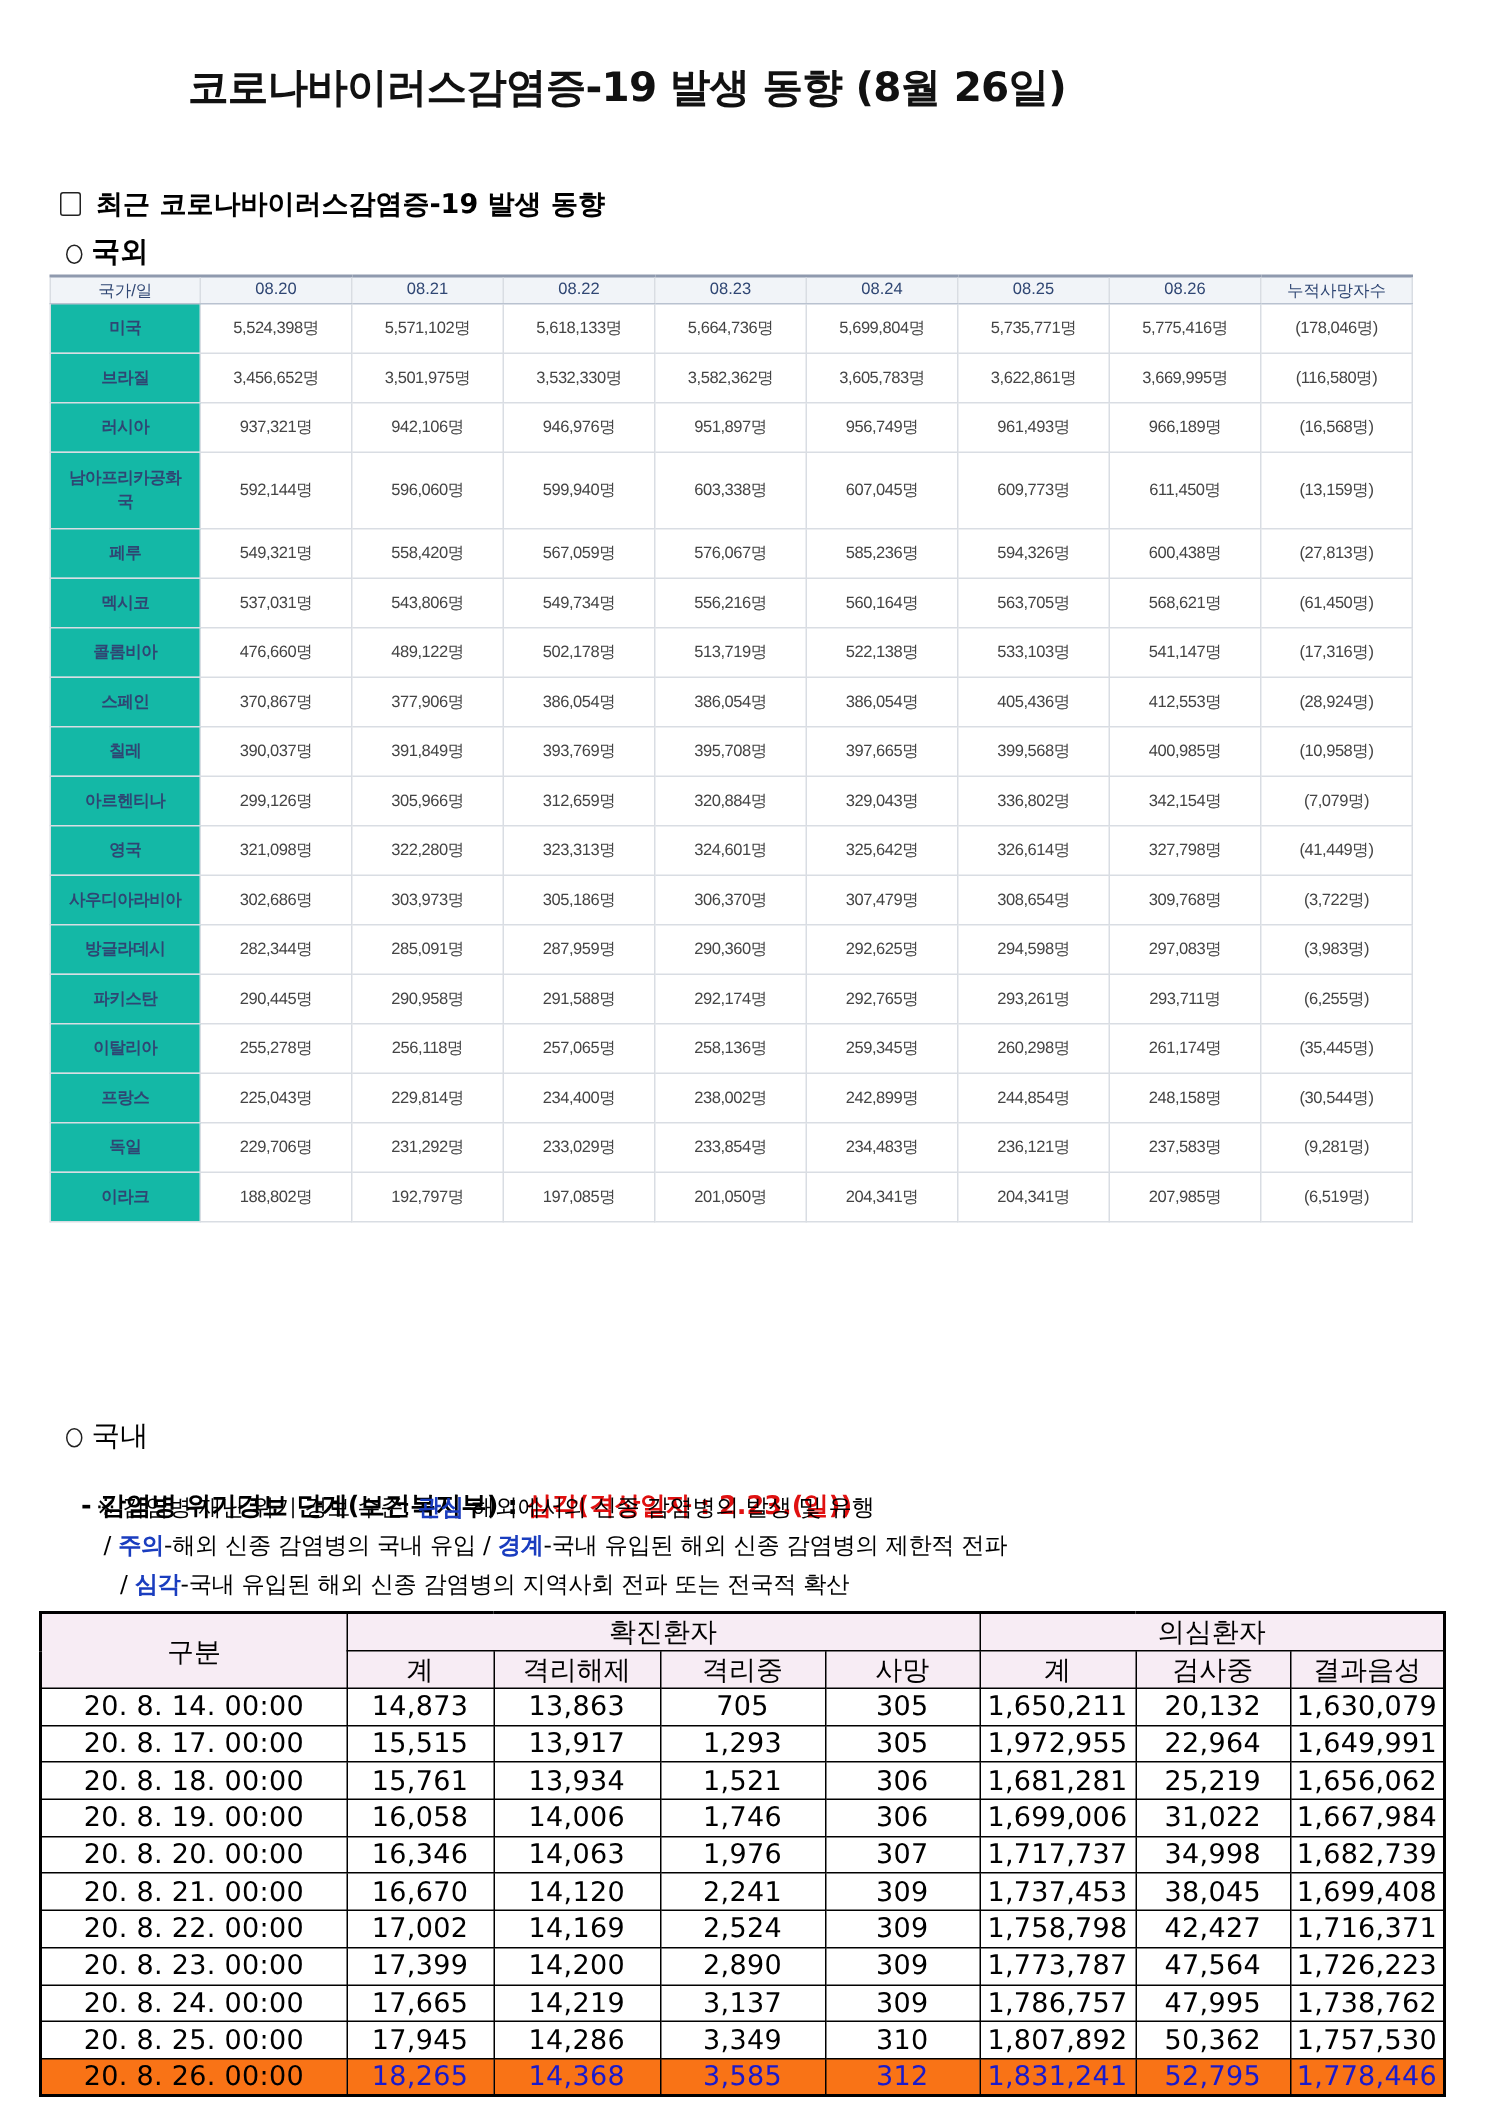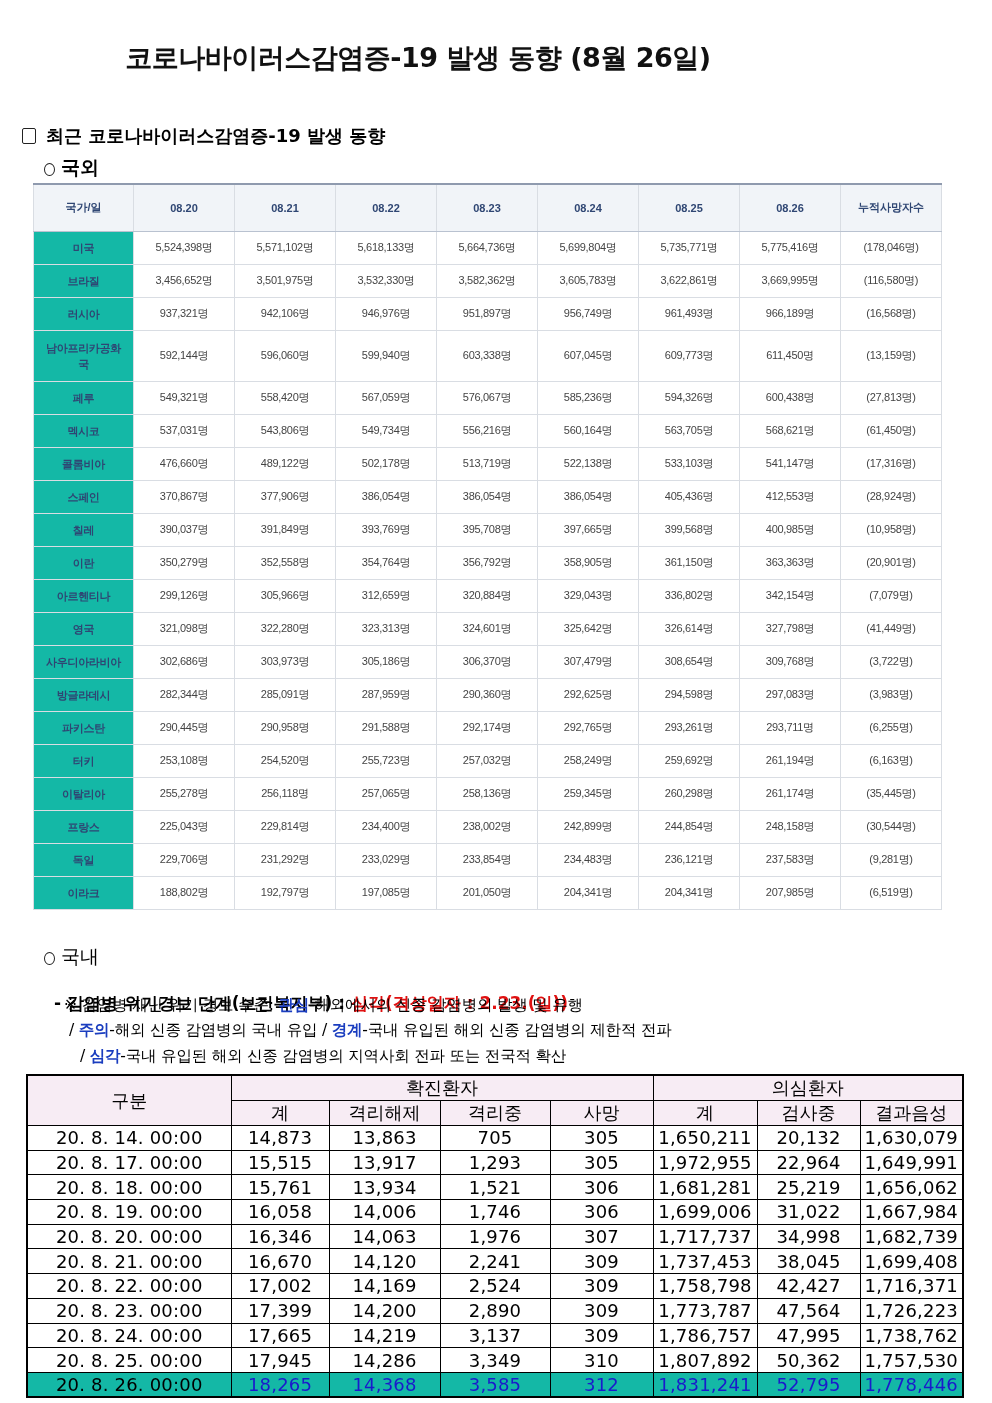--- a/index.html
+++ b/index.html
@@ -4,39 +4,39 @@
 <style>
   * { box-sizing: border-box; margin: 0; padding: 0; }
   html, body { width: 992px; height: 1403px; background: #ffffff; }
   body { position: relative; font-family: "DejaVu Sans", sans-serif; color: #000; overflow: hidden; }
 
   .title {
     position: absolute; left: 0; top: 40px; width: 836px; text-align: center;
     font-size: 27px; font-weight: bold; letter-spacing: -0.5px; color: #111;
   }
   .section-heading {
-    position: absolute; left: 22px; top: 124px; font-size: 18px; font-weight: bold;
+    position: absolute; left: 40px; top: 124px; font-size: 18px; font-weight: bold;
     display: flex; align-items: center; gap: 10px;
   }
   .square-icon { display: inline-block; width: 14px; height: 16px; border: 1.5px solid #222; border-radius: 2px; }
   .sub-heading {
     position: absolute; left: 44px; font-size: 19px; font-weight: bold;
     display: flex; align-items: center; gap: 6px;
   }
   .circle-icon { display: inline-block; width: 11px; height: 13px; border: 1.8px solid #222; border-radius: 50%; margin-top: 3px; }
 
   
   .intl {
     position: absolute; left: 33px; top: 183px; width: 908px;
     border-collapse: collapse; table-layout: fixed;
     font-family: "Liberation Sans", sans-serif;
   }
   .intl th, .intl td { border: 1px solid #d9dde3; text-align: center; vertical-align: middle; }
   .intl thead th {
-    height: 47px; background: #f1f4f8; color: #2f4673; font-size: 11px; font-weight: bold;
+    height: 18px; background: #f1f4f8; color: #2f4673; font-size: 11px; font-weight: normal;
     border-top: 2px solid #8f9aae; border-bottom: 1.5px solid #b9c2d0;
   }
   .intl tbody td { height: 33px; font-size: 11px; color: #444; letter-spacing: -0.3px; }
   .intl tbody td.country { color: #2f4673; font-weight: bold; font-size: 11px; background: #14b8a6; line-height: 16px; }
   .intl tbody tr.tall td { height: 51px; }
 
   
   .dom-heading { position: absolute; left: 44px; top: 944px; font-size: 19px; font-weight: normal; display: flex; align-items: center; gap: 6px; }
   .alert-line { position: absolute; left: 54px; top: 992px; font-size: 17px; font-weight: bold; white-space: nowrap; }
   .alert-line .red { color: #e01010; }
@@ -46,21 +46,21 @@
 
   .dom {
     position: absolute; left: 26px; top: 1074px; width: 936px;
     border-collapse: collapse; table-layout: fixed;
     border: 2.5px solid #000;
     font-family: "DejaVu Sans", sans-serif;
   }
   .dom th, .dom td { border: 1px solid #000; text-align: center; vertical-align: middle; }
   .dom thead th { background: #f7ecf4; font-weight: normal; font-size: 18px; height: 24px; }
   .dom tbody td { font-size: 18px; height: 24.7px; letter-spacing: 0.2px; }
-  .dom tbody tr.latest td { background: #14b8a6; }
+  .dom tbody tr.latest td { background: #f97316; }
   .dom tbody tr.latest td.num { color: #1a1acc; font-weight: normal; }
 </style>
 </head>
 <body>
 
 <div class="title">코로나바이러스감염증-19 발생 동향 (8월 26일)</div>
 
 <div class="section-heading">
   <span class="square-icon"></span>
   <span>최근 코로나바이러스감염증-19 발생 동향</span>
@@ -193,31 +193,20 @@
         <td>390,037명</td>
         <td>391,849명</td>
         <td>393,769명</td>
         <td>395,708명</td>
         <td>397,665명</td>
         <td>399,568명</td>
         <td>400,985명</td>
         <td>(10,958명)</td>
       </tr>
       <tr>
-        <td class="country">이란</td>
-        <td>350,279명</td>
-        <td>352,558명</td>
-        <td>354,764명</td>
-        <td>356,792명</td>
-        <td>358,905명</td>
-        <td>361,150명</td>
-        <td>363,363명</td>
-        <td>(20,901명)</td>
-      </tr>
-      <tr>
         <td class="country">아르헨티나</td>
         <td>299,126명</td>
         <td>305,966명</td>
         <td>312,659명</td>
         <td>320,884명</td>
         <td>329,043명</td>
         <td>336,802명</td>
         <td>342,154명</td>
         <td>(7,079명)</td>
       </tr>
@@ -257,31 +246,20 @@
       <tr>
         <td class="country">파키스탄</td>
         <td>290,445명</td>
         <td>290,958명</td>
         <td>291,588명</td>
         <td>292,174명</td>
         <td>292,765명</td>
         <td>293,261명</td>
         <td>293,711명</td>
         <td>(6,255명)</td>
-      </tr>
-      <tr>
-        <td class="country">터키</td>
-        <td>253,108명</td>
-        <td>254,520명</td>
-        <td>255,723명</td>
-        <td>257,032명</td>
-        <td>258,249명</td>
-        <td>259,692명</td>
-        <td>261,194명</td>
-        <td>(6,163명)</td>
       </tr>
       <tr>
         <td class="country">이탈리아</td>
         <td>255,278명</td>
         <td>256,118명</td>
         <td>257,065명</td>
         <td>258,136명</td>
         <td>259,345명</td>
         <td>260,298명</td>
         <td>261,174명</td>

